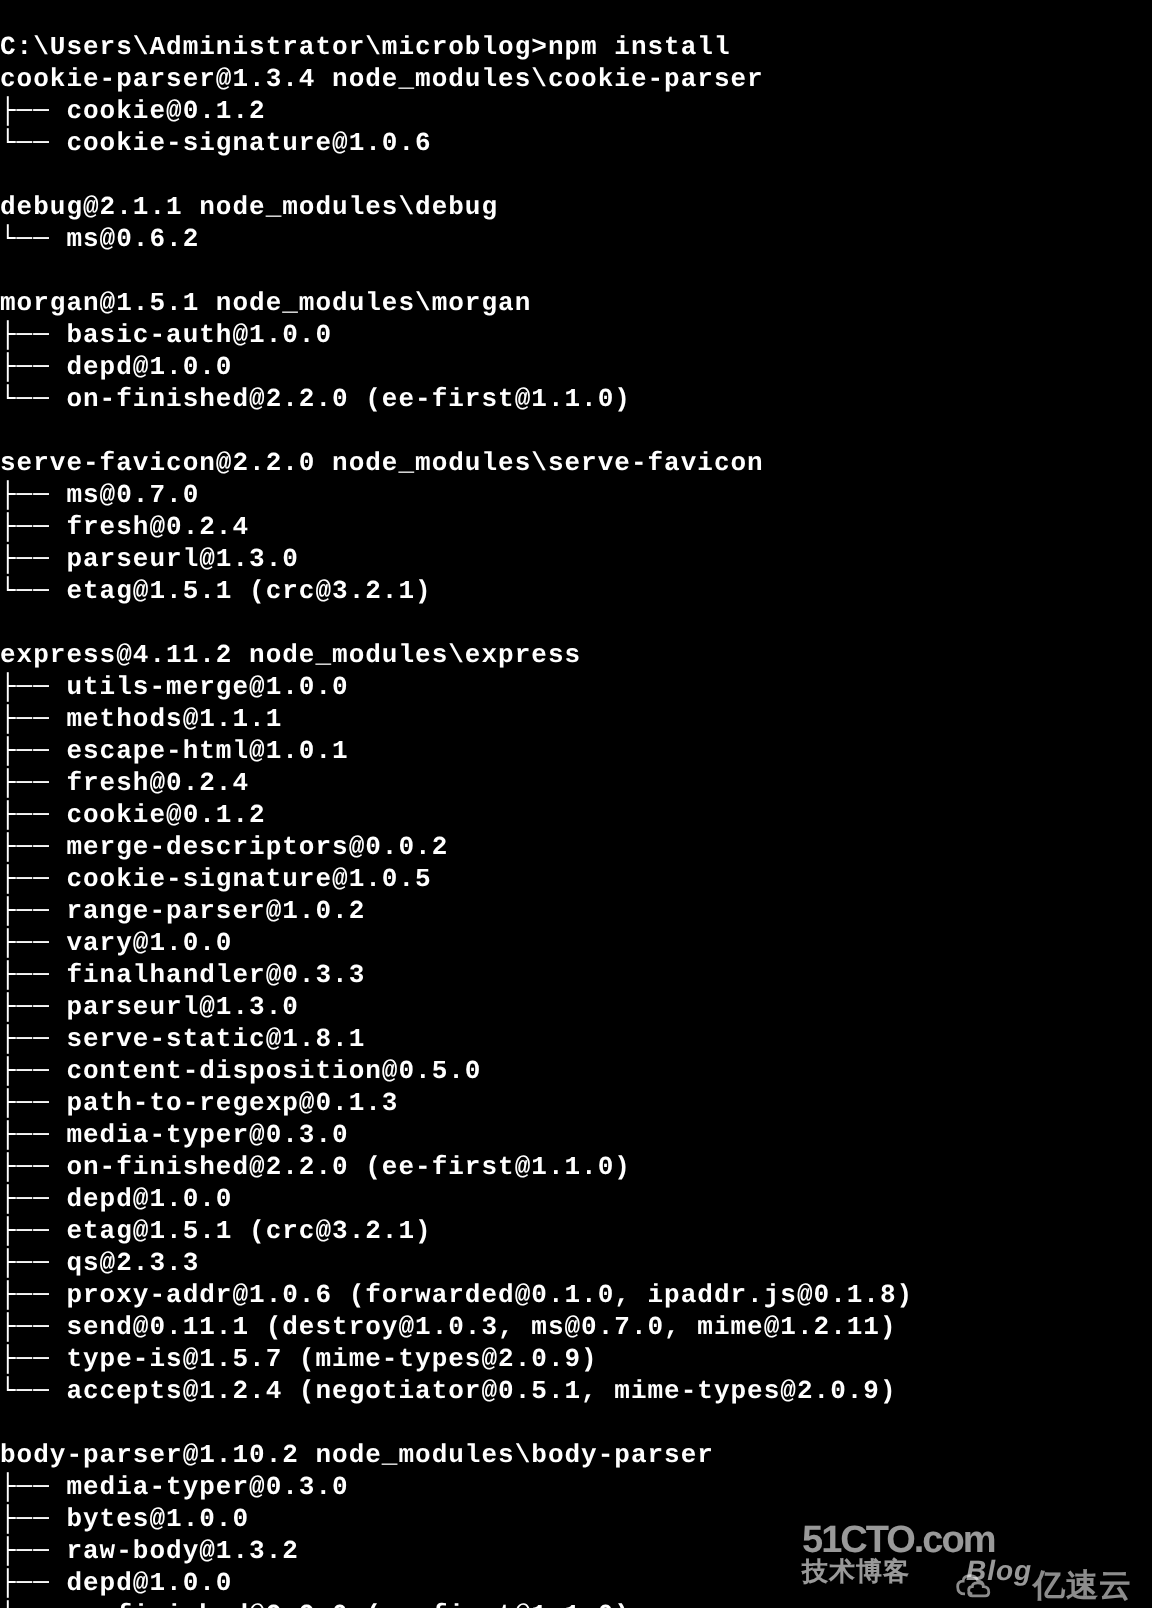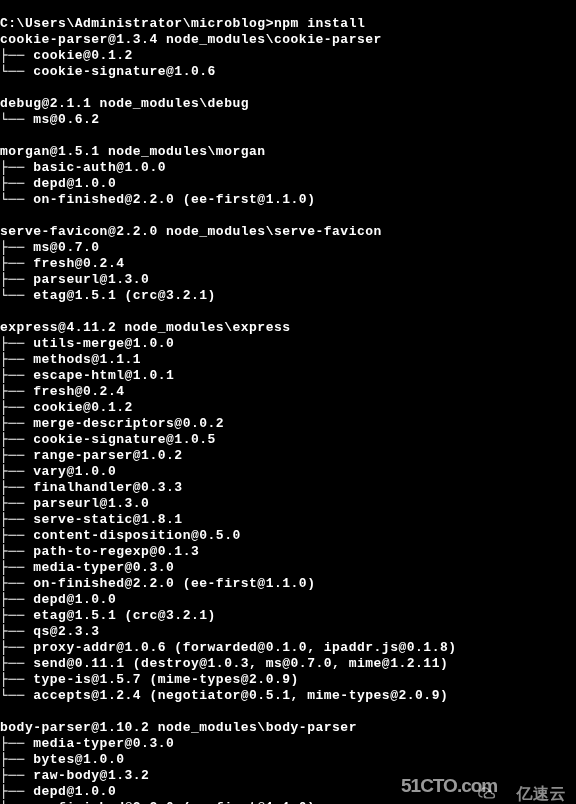--- a/index.html
+++ b/index.html
@@ -78,20 +78,23 @@
   </style>
 </head>
 <body>
 
 <div class="terminal">
 <span class="prompt-line">C:\Users\Administrator\microblog&gt;npm install</span><div id="tree-container"><span class="tree-line">cookie-parser@1.3.4 node_modules\cookie-parser</span><span class="tree-line">├── cookie@0.1.2</span><span class="tree-line">└── cookie-signature@1.0.6</span><span class="blank"></span><span class="tree-line">debug@2.1.1 node_modules\debug</span><span class="tree-line">└── ms@0.6.2</span><span class="blank"></span><span class="tree-line">morgan@1.5.1 node_modules\morgan</span><span class="tree-line">├── basic-auth@1.0.0</span><span class="tree-line">├── depd@1.0.0</span><span class="tree-line">└── on-finished@2.2.0 (ee-first@1.1.0)</span><span class="blank"></span><span class="tree-line">serve-favicon@2.2.0 node_modules\serve-favicon</span><span class="tree-line">├── ms@0.7.0</span><span class="tree-line">├── fresh@0.2.4</span><span class="tree-line">├── parseurl@1.3.0</span><span class="tree-line">└── etag@1.5.1 (crc@3.2.1)</span><span class="blank"></span><span class="tree-line">express@4.11.2 node_modules\express</span><span class="tree-line">├── utils-merge@1.0.0</span><span class="tree-line">├── methods@1.1.1</span><span class="tree-line">├── escape-html@1.0.1</span><span class="tree-line">├── fresh@0.2.4</span><span class="tree-line">├── cookie@0.1.2</span><span class="tree-line">├── merge-descriptors@0.0.2</span><span class="tree-line">├── cookie-signature@1.0.5</span><span class="tree-line">├── range-parser@1.0.2</span><span class="tree-line">├── vary@1.0.0</span><span class="tree-line">├── finalhandler@0.3.3</span><span class="tree-line">├── parseurl@1.3.0</span><span class="tree-line">├── serve-static@1.8.1</span><span class="tree-line">├── content-disposition@0.5.0</span><span class="tree-line">├── path-to-regexp@0.1.3</span><span class="tree-line">├── media-typer@0.3.0</span><span class="tree-line">├── on-finished@2.2.0 (ee-first@1.1.0)</span><span class="tree-line">├── depd@1.0.0</span><span class="tree-line">├── etag@1.5.1 (crc@3.2.1)</span><span class="tree-line">├── qs@2.3.3</span><span class="tree-line">├── proxy-addr@1.0.6 (forwarded@0.1.0, ipaddr.js@0.1.8)</span><span class="tree-line">├── send@0.11.1 (destroy@1.0.3, ms@0.7.0, mime@1.2.11)</span><span class="tree-line">├── type-is@1.5.7 (mime-types@2.0.9)</span><span class="tree-line">└── accepts@1.2.4 (negotiator@0.5.1, mime-types@2.0.9)</span><span class="blank"></span><span class="tree-line">body-parser@1.10.2 node_modules\body-parser</span><span class="tree-line">├── media-typer@0.3.0</span><span class="tree-line">├── bytes@1.0.0</span><span class="tree-line">├── raw-body@1.3.2</span><span class="tree-line">├── depd@1.0.0</span><span class="tree-line">├── on-finished@2.2.0 (ee-first@1.1.0)</span></div>
 </div>
 
 <div class="watermark">
   <div class="wm-main">51CTO.com</div>
+  <div class="wm-sub">
+    <span>技术博客</span><span class="blog">Blog</span>
+  </div>
 </div>
 
 <div class="wm-suyun">
   <span class="wm-logo">
     <svg viewBox="0 0 24 16" fill="none" stroke="rgba(255,255,255,0.55)" stroke-width="1.5">
       <path d="M6 12 Q2 12 2 8 Q2 5 5 5 Q5 2 9 2 Q12 2 13 5 Q16 5 16 8 M10 12 Q8 12 8 10 Q8 8 10 8 Q10 6 13 6 Q16 6 16 8 Q19 8 19 11 Q19 13 17 13 L10 13 Q8 13 8 11"></path>
     </svg>
   </span>
   <span>亿速云</span>
 </div>

